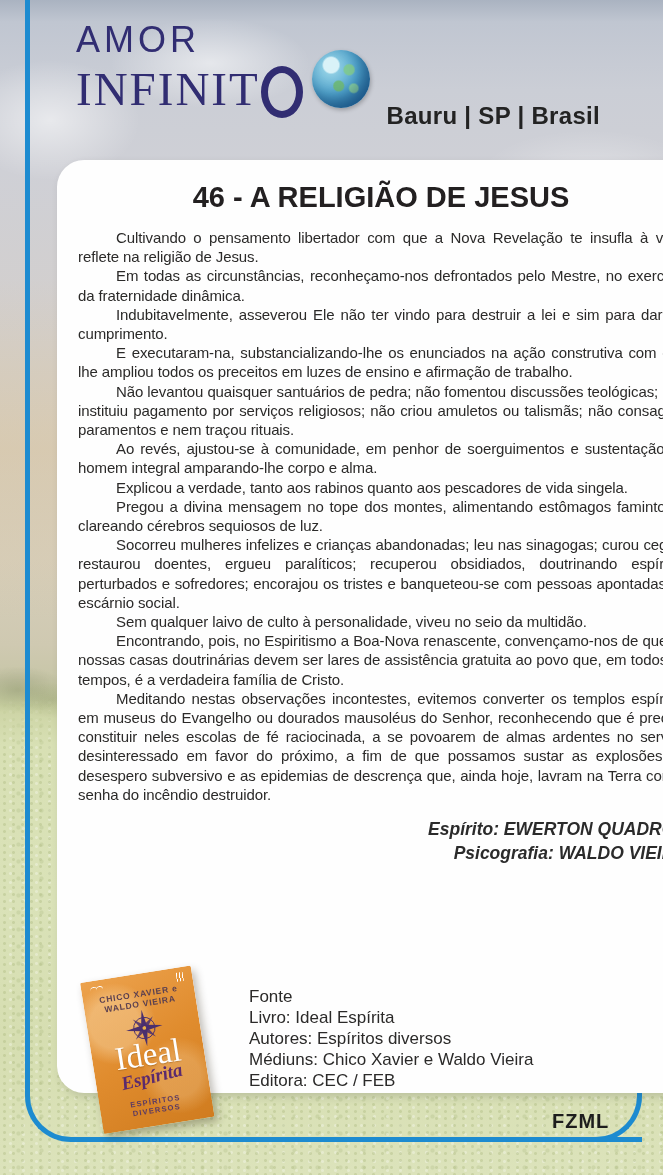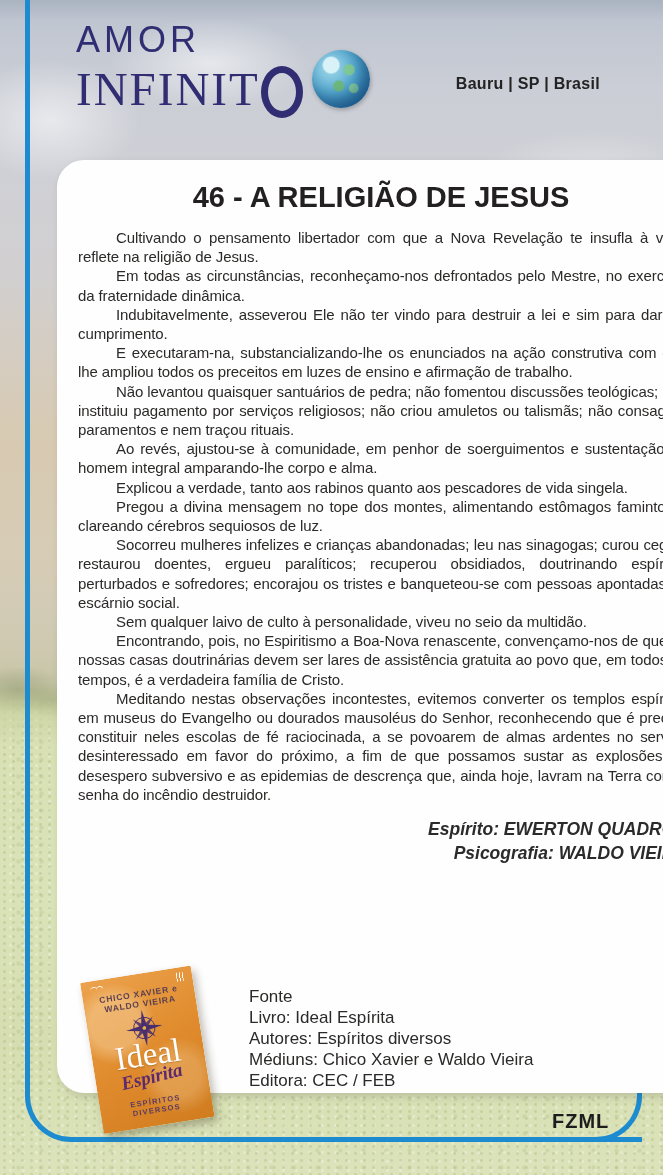--- a/index.html
+++ b/index.html
@@ -50,21 +50,21 @@
   .logo-infinit { font-size:47px; line-height:50px; letter-spacing:2px; font-weight:400; }
   .logo-ring { width:42px; height:52px; border:7px solid #312d72; border-radius:50%; margin-left:1px; margin-top:6px; }
   .globe { position:absolute; left:236px; top:30px; width:58px; height:58px; border-radius:50%;
     background:
       radial-gradient(circle at 64% 34%, #7ec896 0 9%, rgba(126,200,150,0) 12%),
       radial-gradient(circle at 46% 62%, #6db87f 0 10%, rgba(109,184,127,0) 13%),
       radial-gradient(circle at 72% 66%, #84cda2 0 7%, transparent 10%),
       radial-gradient(circle at 33% 26%, #d9f2f8 0 13%, transparent 16%),
       radial-gradient(circle at 32% 30%, #a3dbeb, #4fa3cc 48%, #2b7ab0 78%, #1c5e93 100%);
     box-shadow:inset -7px -9px 14px rgba(8,38,76,.38), 1px 2px 4px rgba(0,0,0,.25); }
-  .location { position:absolute; right:63px; top:75px; font-size:16px; font-weight:700; color:#232323; letter-spacing:.3px; }
+  .location { position:absolute; right:63px; top:102px; font-size:24px; font-weight:700; color:#232323; letter-spacing:.3px; }
   
   .card { position:absolute; left:57px; top:160px; width:648px; height:933px;
     background:#fefefe; border-radius:27px; box-shadow:3px 4px 8px rgba(60,60,60,.18); }
   .title { margin:21px 20px 0; text-align:center; font-size:29px; font-weight:700; color:#232021; }
   .body { margin:14px 18px 0 21px; font-size:15px; line-height:19.2px; letter-spacing:-.1px;
     text-align:justify; color:#2b2a29; }
   .body p { text-indent:38px; margin:0; }
   .credits { margin:13px 18px 16px 0; text-align:right; font-style:italic; font-size:17.5px; line-height:24px; color:#2b2b2b;font-weight:bold; }
   .source { position:absolute; left:192px; top:826px; font-size:17px; line-height:21px; color:#2b2a29; }
   

